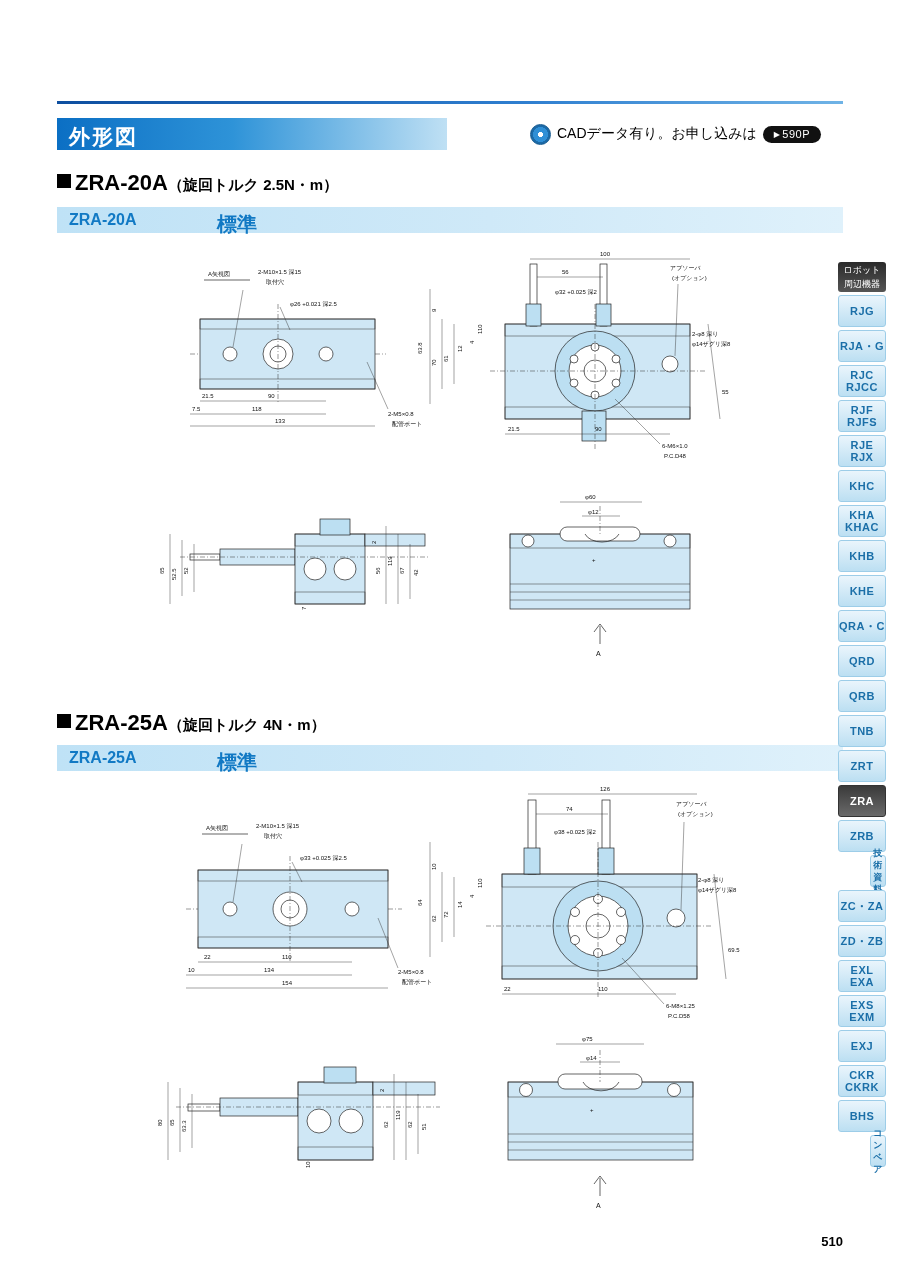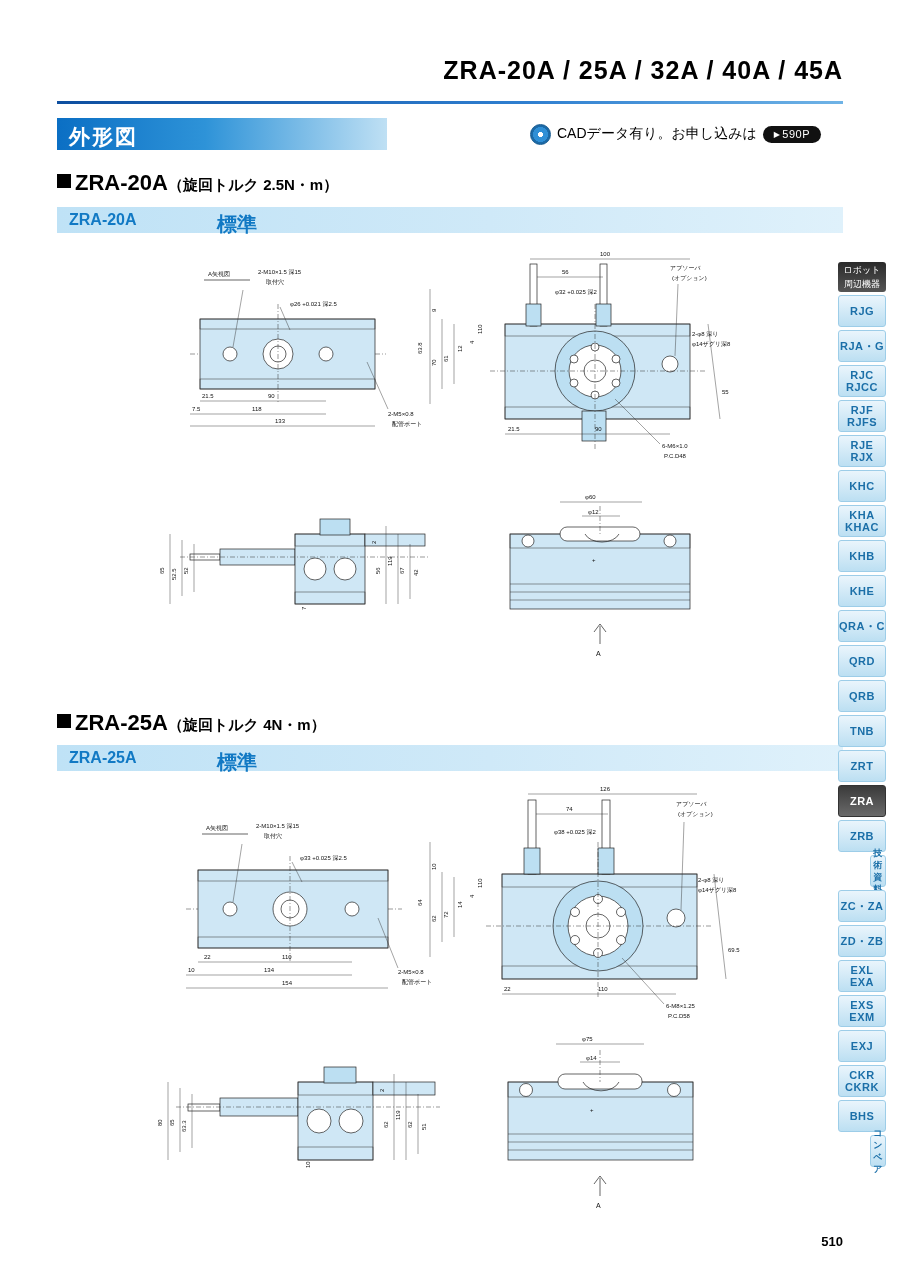--- a/index.html
+++ b/index.html
@@ -20,21 +20,21 @@
     position:absolute;right:57px;top:56px;
     font-size:25px;font-weight:bold;letter-spacing:1px;color:#000;
     white-space:nowrap;
   }
   .header-rule{
     position:absolute;left:57px;top:101px;width:786px;height:3px;
     background:linear-gradient(to right,#0e4fa0,#2f7fd0 60%,#6fb3e6);
   }
   
   .section-tag{
-    position:absolute;left:57px;top:118px;width:330px;height:32px;
+    position:absolute;left:57px;top:118px;width:390px;height:32px;
     background:linear-gradient(to right,#0b6fc4 0%,#2e93d8 45%,#bfe0f4 100%);
   }
   .section-tag span{
     position:absolute;left:12px;top:5px;
     font-size:21px;font-weight:bold;color:#ffffff;letter-spacing:2px;
   }
   
   .cad-note{
     position:absolute;left:530px;top:122px;height:24px;
     display:flex;align-items:center;gap:6px;
@@ -116,21 +116,20 @@
   .rail-item.small{font-size:9px;margin-left:32px;}
   .page-num{
     position:absolute;right:57px;bottom:24px;
     font-size:13px;font-weight:bold;color:#000;
   }
 </style>
 </head>
 <body>
 
 <div class="page-header">
-  <div class="header-title">ZRA-20A / 25A / 32A / 40A / 45A</div>
   <div class="header-rule"></div>
 </div>
 
 <div class="section-tag">
   <span>外形図</span>
 </div>
 
 <div class="cad-note">
   <span class="cad-disc"></span>
   <span>CADデータ有り。お申し込みは</span>

